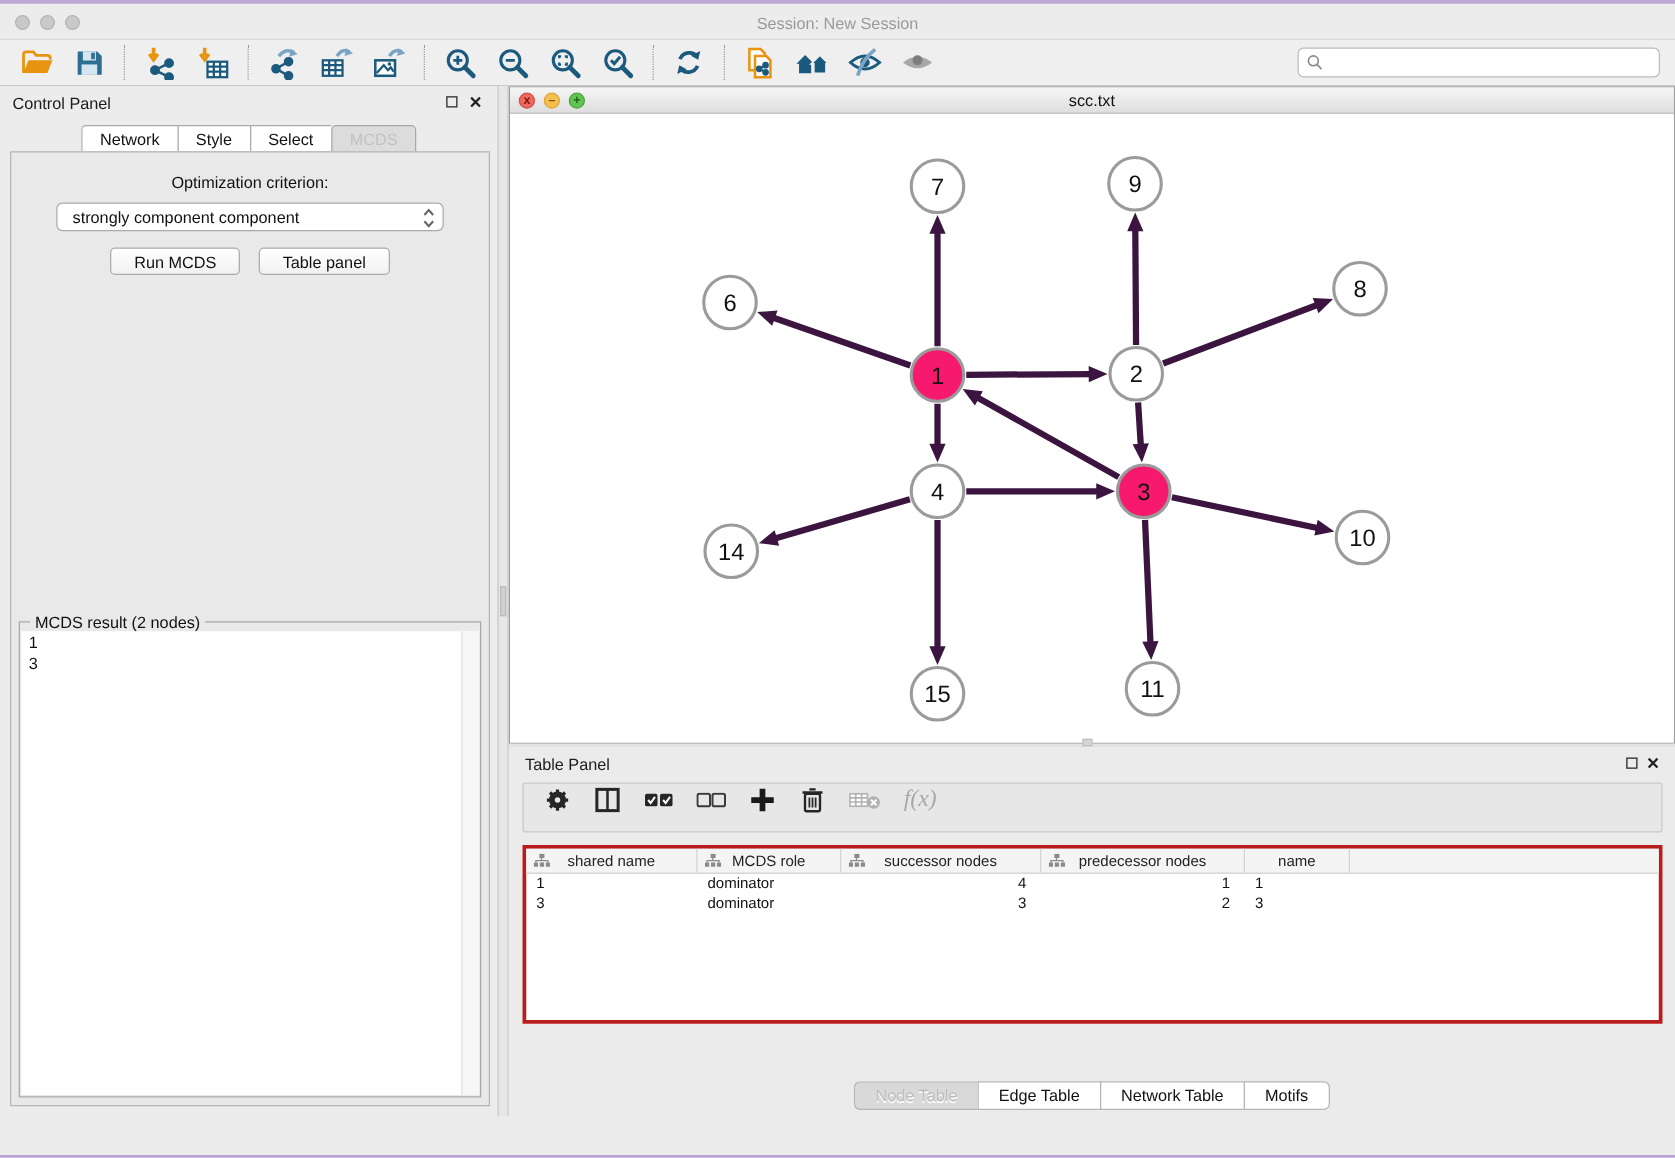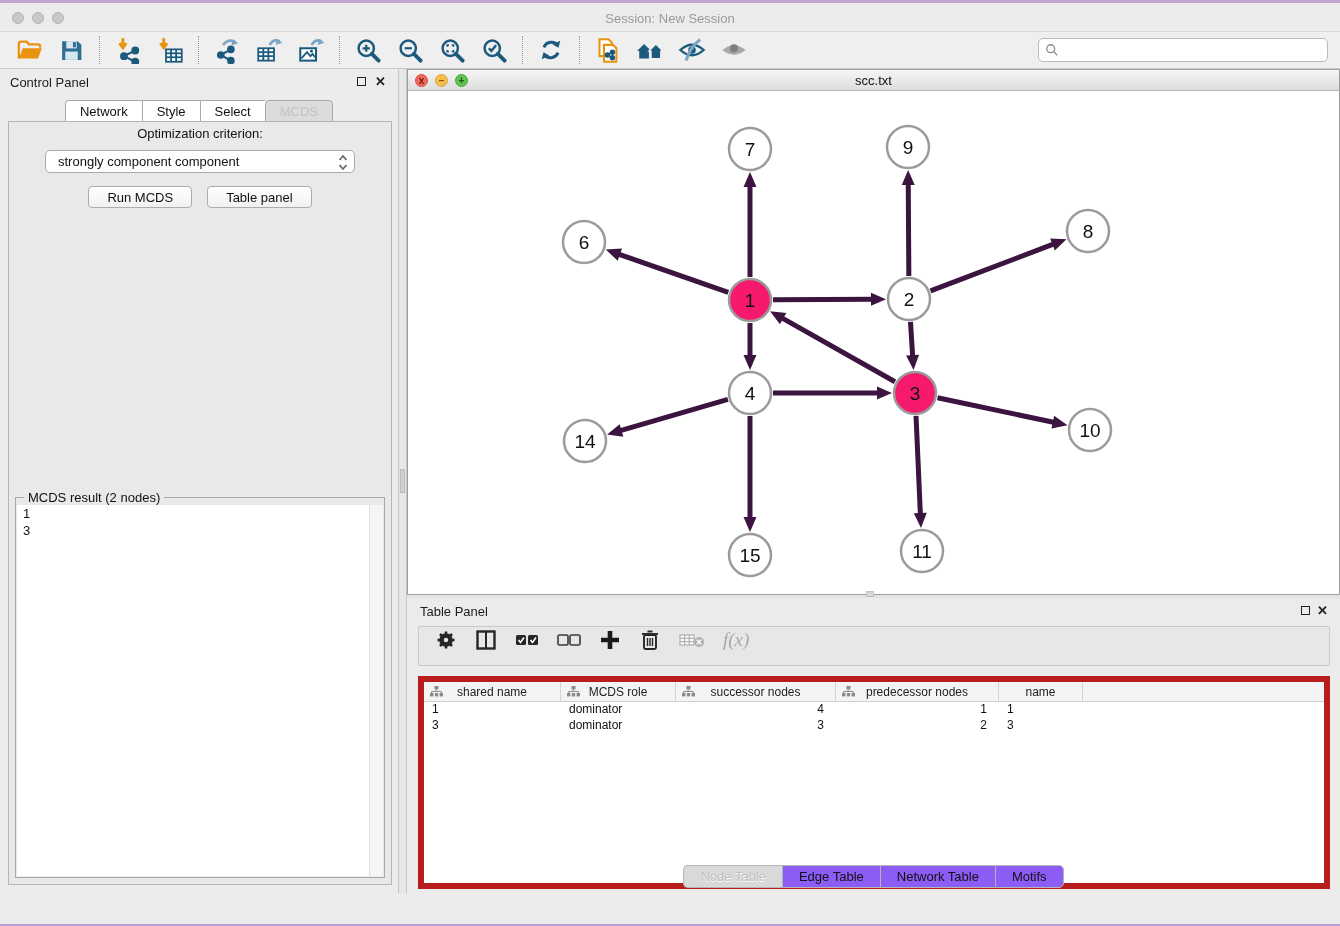--- a/index.html
+++ b/index.html
@@ -31,21 +31,21 @@
   .panel-winbtn { position:absolute; top:6px; font-size:13px; color:#222; font-weight:bold; line-height:13px; }
   .cp-restore { right:32px; } .cp-close { right:12px; }
   .sq { display:inline-block; width:9px; height:9px; border:1.5px solid #222; }
   .cp-tabs { position:absolute; left:0; right:0; top:31px; height:22px; display:flex; justify-content:center; }
   .cp-tab { font-size:13px; padding:3px 14px 3px; background:#fff; border:1px solid #a8a8a8; border-right:none; color:#111; }
   .cp-tab:first-child { border-top-left-radius:4px; }
   .cp-tab.active { background:#dcdcdc; color:#c2c2c2; border-right:1px solid #a8a8a8;
                    border-top-left-radius:4px; border-top-right-radius:4px; }
   .cp-body { position:absolute; left:8px; right:6px; top:52px; bottom:8px;
              background:#e9e9e9; border:1px solid #b5b5b5; }
-  .opt-label { margin-top:4px; text-align:center; font-size:13px; color:#111; }
+  .opt-label { margin-top:16px; text-align:center; font-size:13px; color:#111; }
   .dropdown { position:relative; width:310px; height:23px; margin:9px auto 0; background:#fff;
               border:1px solid #ababab; border-radius:5px; font-size:13px; color:#111;
               display:flex; align-items:center; padding-left:12px; }
   .dd-stepper { position:absolute; right:6px; top:3px; }
   .btn-row { display:flex; justify-content:center; gap:15px; margin-top:13px; }
   .push-btn { font-size:13px; color:#111; background:linear-gradient(#ffffff,#f1f1f1);
               border:1px solid #adadad; border-radius:4px; padding:3px 18px; height:22px; }
   .result-group { position:absolute; left:6px; right:6px; top:375px; bottom:6px; border:1px solid #a9a9a9; }
   .result-label { position:absolute; left:8px; top:-8px; background:#e9e9e9; padding:0 4px;
                   font-size:13px; color:#111; }
@@ -77,32 +77,32 @@
 
   
   .table-panel { position:absolute; left:407px; top:595px; right:0; height:295px; background:#ebebeb; }
   .tp-title { position:absolute; left:13px; top:6px; font-size:13px; color:#1c1c1c; }
   .tp-restore { right:30px; } .tp-close { right:12px; }
   .tp-toolbar { position:absolute; left:11px; right:10px; top:28px; height:40px; background:#e7e7e7;
                 border:1px solid #c9c9c9; border-radius:2px; display:flex; align-items:flex-start;
                 gap:18px; padding-left:16px; }
   .tpt-btn { display:flex; align-items:center; justify-content:center; min-width:22px; height:26px; }
   .fx { font-family:"Liberation Serif", serif; font-style:italic; font-size:19px; color:#a9a9a9; }
-  .tp-table { position:absolute; left:11px; right:10px; top:78px; height:213px; background:#fff;
-              border:6px solid #b91c1c; }
+  .tp-table { position:absolute; left:11px; right:10px; top:78px; height:143px; background:#fff;
+              border:3px solid #b91c1c; }
   .tht { display:flex; height:20px; background:#f4f4f4; border-bottom:1px solid #cfcfcf; }
   .th { display:flex; align-items:center; justify-content:center; gap:6px; font-size:12px; color:#222;
         border-right:1px solid #d4d4d4; position:relative; }
   .th svg { position:absolute; left:6px; top:4px; }
   .trow { display:flex; height:16px; font-size:12px; color:#111; }
   .td { overflow:hidden; white-space:nowrap; }
   .c0{width:137px;} .c1{width:115px;} .c2{width:160px;} .c3{width:163px;} .c4{width:84px;} .cf{flex:1;}
   .al{ text-align:left; padding-left:8px;} .ar{ text-align:right; padding-right:12px;}
   .tp-tabs { position:absolute; left:0; right:0; top:267px; height:23px; display:flex; justify-content:center; }
-  .tp-tab { font-size:13px; font-weight:500; padding:3px 16px; background:#8b5cf6; border:1px solid #b5b5b5;
+  .tp-tab { font-size:13px; font-weight:500; padding:3px 16px; background:#ffffff; border:1px solid #b5b5b5;
             border-right:none; color:#111; }
   .tp-tab:first-child { border-radius:5px 0 0 5px; }
   .tp-tab:last-child { border-right:1px solid #b5b5b5; border-radius:0 5px 5px 0; }
   .tp-tab.active { background:#d9d9d9; color:#bdbdbd; text-shadow:0 1px 0 #fff; }
 
   
   .statusbar { position:absolute; left:0; bottom:0; right:0; height:36px; background:#ececec;
                border-top:1px solid #c6c6c6; }
   .sb-left-btn { position:absolute; left:10px; top:6px; width:30px; height:24px; background:#f7f7f7;
                  border:1px solid #b5b5b5; display:flex; align-items:center; justify-content:center; }

